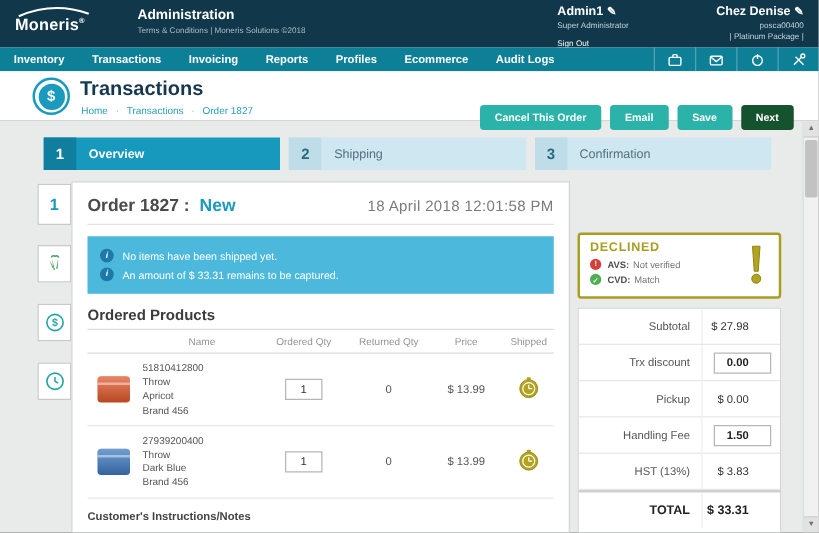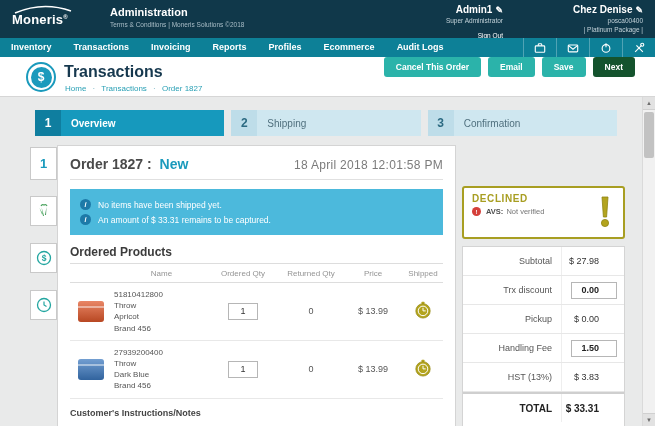--- a/index.html
+++ b/index.html
@@ -9,21 +9,21 @@
   
   .topbar { position:absolute; top:0; left:0; right:0; height:38px; background:#10384a; display:flex; align-items:stretch; color:#fff; }
   .brand { width:96px; display:flex; align-items:center; padding-left:12px; }
   .brand-inner { position:relative; font-size:13px; font-weight:bold; letter-spacing:.2px; }
   .brand-inner .swoosh { position:absolute; top:-7px; left:2px; width:58px; height:9px; }
   .brand-reg { font-size:6px; vertical-align:super; }
   .head-center { padding-top:6px; margin-left:14px; }
   .head-title { font-size:11px; font-weight:bold; }
   .head-terms { font-size:6.5px; color:#a9bdc7; margin-top:3px; }
   .spacer { flex:1; }
-  .head-admin { text-align:right; padding-top:4px; margin-right:70px; }
+  .head-admin { text-align:left; padding-top:4px; margin-right:70px; }
   .head-user-line { font-size:10px; font-weight:bold; }
   .pencil { font-size:9px; margin-left:3px; }
   .head-role { font-size:6.5px; color:#c3d2d9; margin-top:2px; }
   .head-signout { font-size:6.5px; color:#fff; text-decoration:underline; margin-top:2px; cursor:pointer; display:inline-block; }
   .head-merchant { text-align:right; padding:4px 12px 0 0; }
   .head-mid { font-size:6.5px; color:#c3d2d9; margin-top:2px; }
 
   
   .nav { position:absolute; top:38px; left:0; right:0; height:19px; background:#0d8097; display:flex; align-items:stretch; }
   .nav-item { padding:0 11px; line-height:19px; font-size:9px; font-weight:bold; color:#fff; cursor:pointer; white-space:nowrap; }
@@ -31,21 +31,21 @@
   .nav-icon { width:33px; border-left:1px solid rgba(255,255,255,.28); display:flex; align-items:center; justify-content:center; cursor:pointer; }
   .nav-icon svg { width:12px; height:12px; stroke:#fff; fill:none; stroke-width:1.3; }
 
   
   .pagebar { position:absolute; top:57px; left:0; right:0; height:40px; background:#fff; border-bottom:1px solid #d6d6d6; }
   .ts-circle { position:absolute; left:26px; top:5px; width:30px; height:30px; border:2px solid #1a9abc; border-radius:50%; display:flex; align-items:center; justify-content:center; }
   .ts-circle-inner { width:21px; height:21px; border-radius:50%; background:#1a9abc; color:#fff; font-size:12px; font-weight:bold; display:flex; align-items:center; justify-content:center; }
   .page-title { position:absolute; left:64px; top:6px; font-size:16px; font-weight:bold; color:#16384e; }
   .breadcrumb { position:absolute; left:65px; top:27px; font-size:8px; color:#2aa0b5; }
   .breadcrumb .sep { margin:0 4px; color:#7fb9c6; }
-  .action-buttons { position:absolute; right:20px; top:0; display:flex; gap:7px; }
+  .action-buttons { position:absolute; right:20px; top:27px; display:flex; gap:7px; }
   .btn { height:20px; border:none; border-radius:3px; color:#fff; font-size:8.5px; font-weight:bold; padding:0 12px; cursor:pointer; font-family:"Liberation Sans", sans-serif; }
   .btn-teal { background:#2bb3aa; }
   .btn-green { background:#14532d; }
 
   
   .steps { position:absolute; top:110px; left:35px; width:582px; display:flex; gap:7px; }
   .step { flex:1; height:26px; display:flex; align-items:center; cursor:pointer; }
   .step .num { width:26px; height:26px; display:flex; align-items:center; justify-content:center; font-size:12px; font-weight:bold; }
   .step .lbl { padding-left:10px; font-size:10px; }
   .step.active { background:#1699bd; }
@@ -322,20 +322,25 @@
     <div class="notes-heading">Customer's Instructions/Notes</div>
   </div>
 
   <div class="declined-box">
     <div class="declined-title">DECLINED</div>
     <div class="decl-row">
       <div class="mini-dot mini-red">!</div>
       <span class="decl-label">AVS:</span>
       <span class="decl-value">Not verified</span>
     </div>
+    <div class="decl-row">
+      <div class="mini-dot mini-green">✓</div>
+      <span class="decl-label">CVD:</span>
+      <span class="decl-value">Match</span>
+    </div>
     <svg class="big-excl" viewBox="0 0 14 32">
       <path d="M4 1 L10 1 L8.6 21 L5.4 21 Z" fill="#b3a41e" stroke="#8f8412" stroke-width="0.8"></path>
       <circle cx="7" cy="27" r="3.6" fill="#b3a41e" stroke="#8f8412" stroke-width="0.8"></circle>
     </svg>
   </div>
 
   <div class="summary">
     <div class="sum-row">
       <div class="sum-label">Subtotal</div>
       <div class="sum-value">$ 27.98</div>

